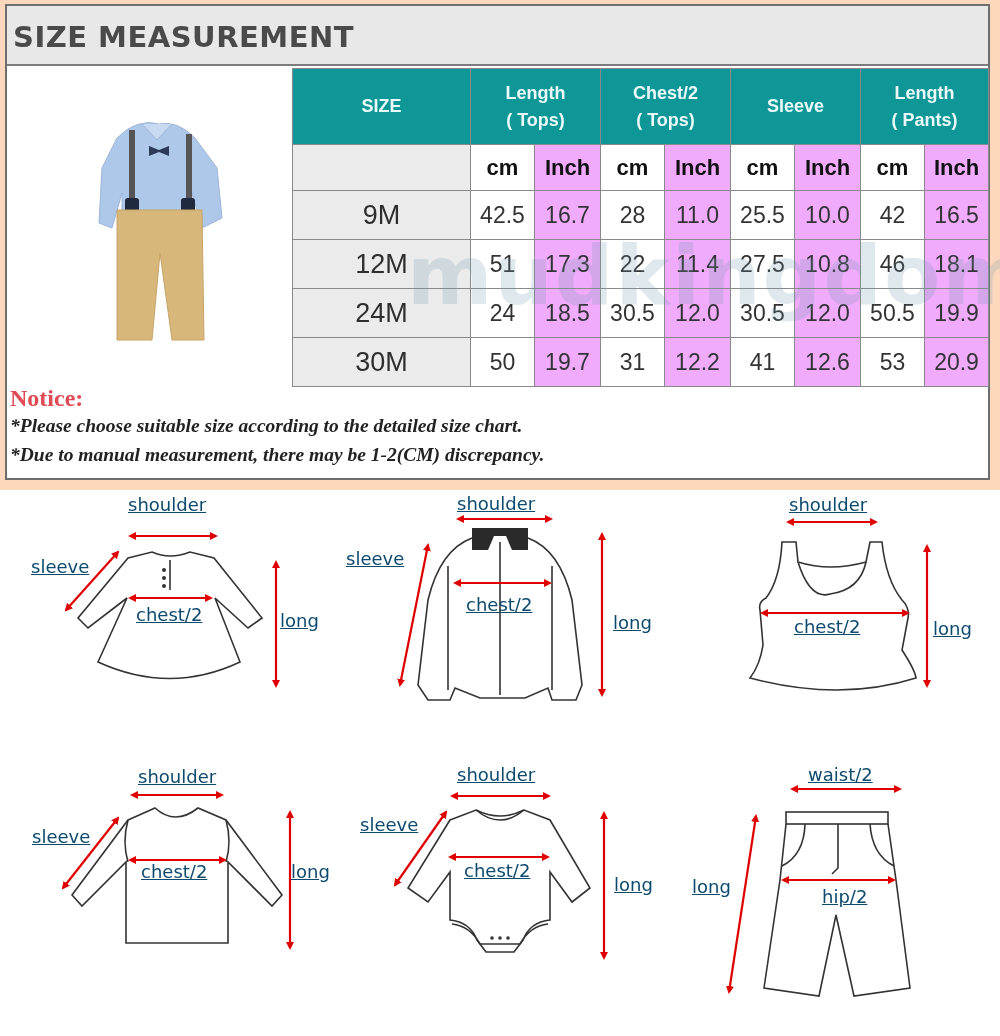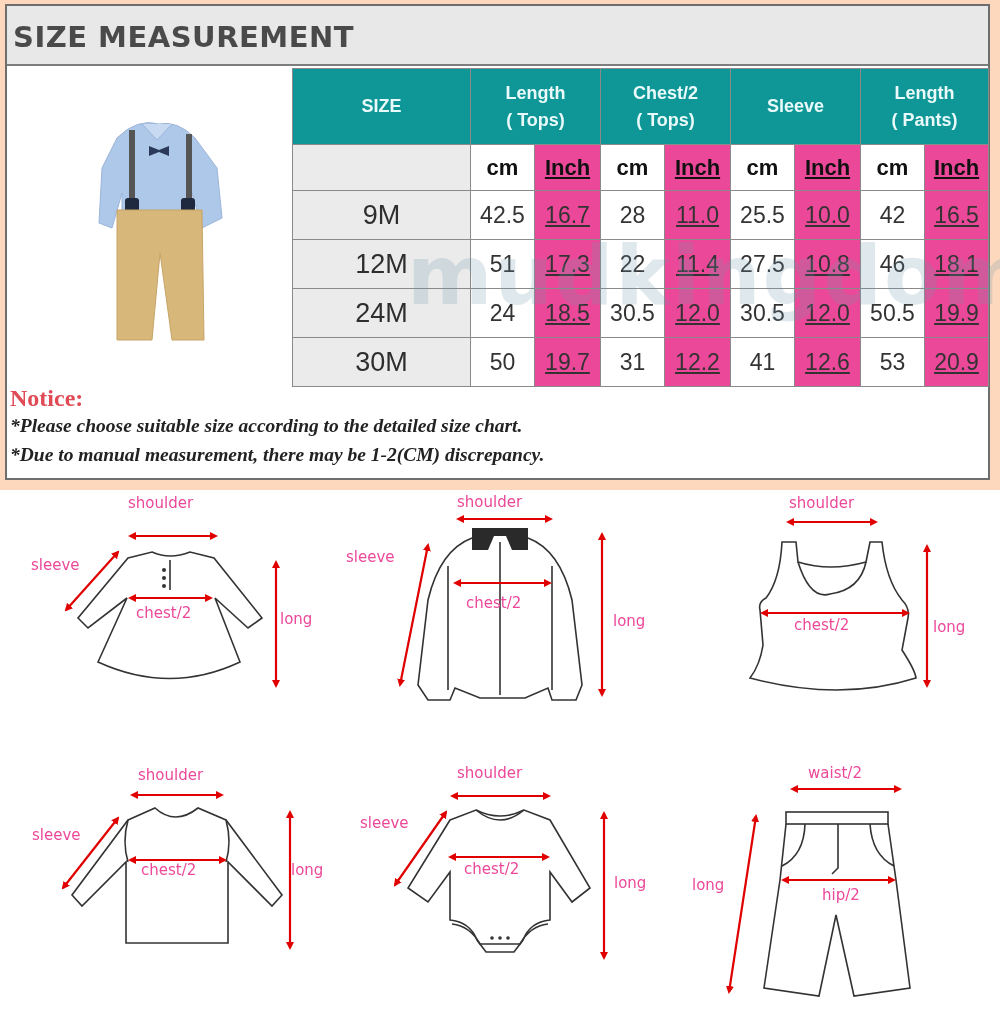--- a/index.html
+++ b/index.html
@@ -38,21 +38,21 @@
     }
     .hdr th {
       background: #0f9797; color: #eafafa; font-weight: bold; font-size: 18px;
       height: 76px; line-height: 27px; border-color: #6f8f8f;
       border-left: 2px solid #6b6b6b; border-right: 2px solid #6b6b6b;
     }
     .unit td { height: 46px; font-weight: bold; font-size: 22px; color: #111; }
     .data td { height: 49px; font-size: 23px; color: #333; }
     td.sizecell { background: #ebebeb; font-size: 27px; color: #2e2e2e; }
     td.cm { background: #ffffff; border-right-color: transparent; }
-    td.in { background: #ec4899; border-left-color: transparent; text-decoration: underline; }
+    td.in { background: #f0abfc; border-left-color: transparent; }
     td.grp-end { border-right: 2px solid #6b6b6b; }
     td.grp-start { border-left: 2px solid #6b6b6b; }
 
     .watermark {
       position: absolute; left: 400px; top: 222px;
       font-family: "DejaVu Sans", sans-serif; font-weight: bold;
       font-size: 82px; color: rgba(110,150,170,0.22); letter-spacing: 2px;
       pointer-events: none; white-space: nowrap;
     }
 
@@ -62,21 +62,21 @@
     }
     .notice-title { position: absolute; left: 3px; top: 2px; color: #e04a55; font-weight: bold; font-size: 24px; }
     .notice-line { position: absolute; left: 3px; font-size: 19.5px; color: #222; font-weight: bold; font-style: italic; }
     .notice-line.l1 { top: 32px; }
     .notice-line.l2 { top: 61px; }
 
     .diagram { position: absolute; }
     .diagram svg { position: absolute; left: 0; top: 0; overflow: visible; }
     .lbl {
       position: absolute; font-family: "DejaVu Sans", sans-serif;
-      font-size: 15px; color: #ec4899; white-space: nowrap;
+      font-size: 18px; color: #0c4a6e; white-space: nowrap; text-decoration: underline;
     }
   </style>
 </head>
 <body>
 
 <svg width="0" height="0" style="position:absolute">
   <defs>
     <marker id="ah" markerWidth="8" markerHeight="8" refX="6" refY="4" orient="auto-start-reverse" markerUnits="userSpaceOnUse">
       <path d="M0,0 L8,4 L0,8 z" fill="#e00000"></path>
     </marker>

